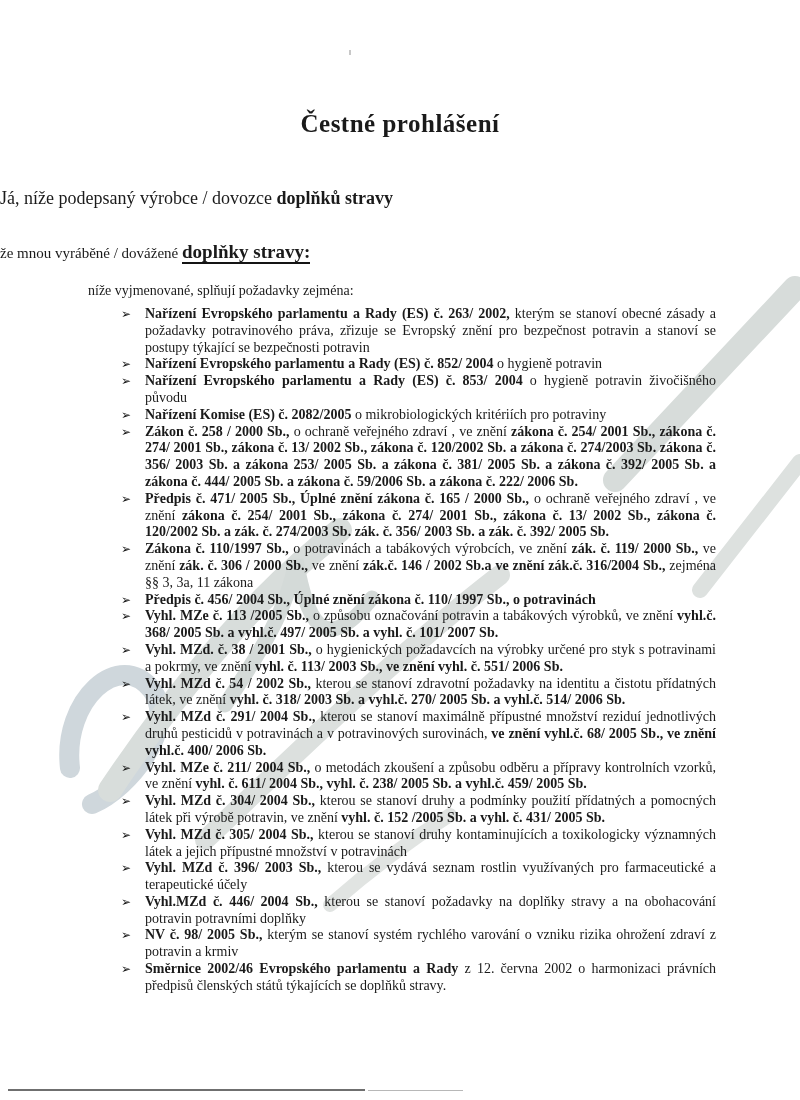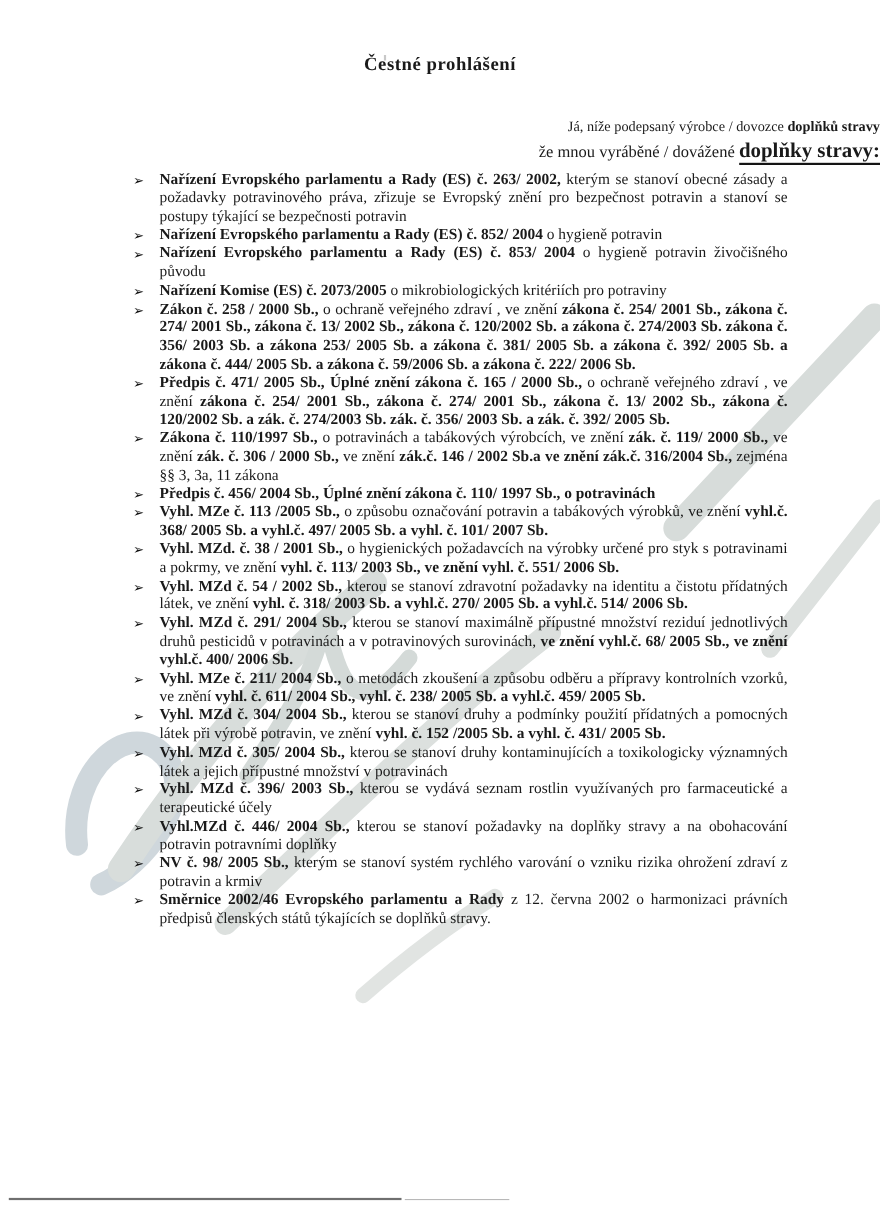--- a/index.html
+++ b/index.html
@@ -11,41 +11,41 @@
     color:#1a1a1a;
     overflow:hidden;
   }
   .watermark{
     position:absolute;left:0;top:0;z-index:0;
     pointer-events:none;
   }
   .content{position:relative;z-index:1;}
   .doc-title{
     margin:0;
-    padding-top:49px;
+    padding-top:110px;
     text-align:center;
-    font-size:17px;
+    font-size:25px;
     font-weight:bold;
     letter-spacing:0.5px;
   }
   .line-declarant{
-    margin-top:38px;
-    text-align:right;
-    font-size:13px;
+    margin-top:50px;
+    text-align:left;
+    font-size:18px;
   }
   .line-declare-word{
     margin-top:24px;
     text-align:center;
     font-size:15px;
     font-weight:bold;
     letter-spacing:2px;
   }
   .line-products{
-    margin-top:4px;
-    text-align:right;
+    margin-top:32px;
+    text-align:left;
     font-size:15px;
   }
   .b{font-weight:bold;}
   .products-bold{
     font-weight:bold;
     font-size:19px;
     border-bottom:2px solid #141414;
     padding-bottom:0px;
   }
   .lead-line{
@@ -115,37 +115,38 @@
 
     <div class="line-declarant">
       <span>Já, níže podepsaný výrobce / dovozce </span><span class="b">doplňků stravy</span>
     </div>
 
 
     <div class="line-products">
       <span>že mnou vyráběné / dovážené </span><span class="products-bold">doplňky stravy:</span>
     </div>
 
+    <div class="lead-line">níže vyjmenované, splňují požadavky zejména:</div>
 
     <div class="reg-list">
         <div class="li">
           <span class="bullet">➢</span>
           <span class="txt"><span class="b">Nařízení Evropského parlamentu a Rady (ES) č. 263/ 2002,</span><span> kterým se stanoví obecné zásady a požadavky potravinového práva, zřizuje se Evropský znění pro bezpečnost potravin a stanoví se postupy týkající se bezpečnosti potravin</span></span>
         </div>
         <div class="li">
           <span class="bullet">➢</span>
           <span class="txt"><span class="b">Nařízení Evropského parlamentu a Rady (ES) č. 852/ 2004</span><span> o hygieně potravin</span></span>
         </div>
         <div class="li">
           <span class="bullet">➢</span>
           <span class="txt"><span class="b">Nařízení Evropského parlamentu a Rady (ES) č. 853/ 2004</span><span> o hygieně potravin živočišného původu</span></span>
         </div>
         <div class="li">
           <span class="bullet">➢</span>
-          <span class="txt"><span class="b">Nařízení Komise (ES) č. 2073/2005</span><span> o mikrobiologických kritériích pro potraviny</span></span>
+          <span class="txt"><span class="b">Nařízení Komise (ES) č. 2082/2005</span><span> o mikrobiologických kritériích pro potraviny</span></span>
         </div>
         <div class="li">
           <span class="bullet">➢</span>
           <span class="txt"><span class="b">Zákon č. 258 / 2000 Sb.,</span><span> o ochraně veřejného zdraví , ve znění </span><span class="b">zákona č. 254/ 2001 Sb., zákona č. 274/ 2001 Sb., zákona č. 13/ 2002 Sb., zákona č. 120/2002 Sb. a zákona č. 274/2003 Sb.  zákona č. 356/ 2003 Sb. a zákona 253/ 2005 Sb. a zákona č. 381/ 2005 Sb. a zákona č. 392/ 2005 Sb. a zákona č. 444/ 2005 Sb. a zákona č. 59/2006 Sb. a zákona č. 222/ 2006 Sb.</span></span>
         </div>
         <div class="li">
           <span class="bullet">➢</span>
           <span class="txt"><span class="b">Předpis č. 471/ 2005 Sb., Úplné znění zákona č. 165 / 2000 Sb.,</span><span> o ochraně veřejného zdraví , ve znění </span><span class="b">zákona č. 254/ 2001 Sb., zákona č. 274/ 2001 Sb., zákona č. 13/ 2002 Sb., zákona č. 120/2002 Sb. a zák. č. 274/2003 Sb.  zák. č. 356/ 2003 Sb. a zák. č. 392/ 2005 Sb.</span></span>
         </div>
         <div class="li">

